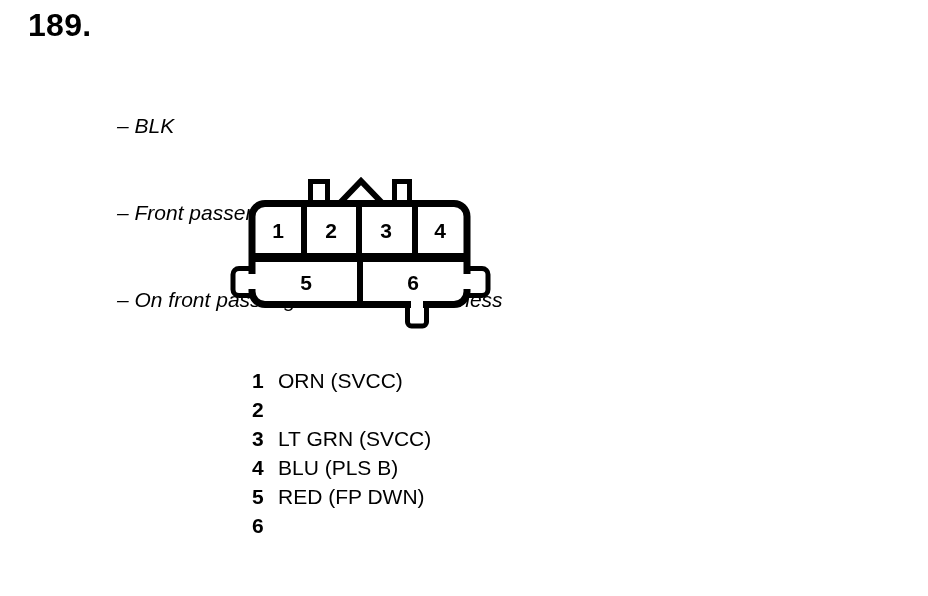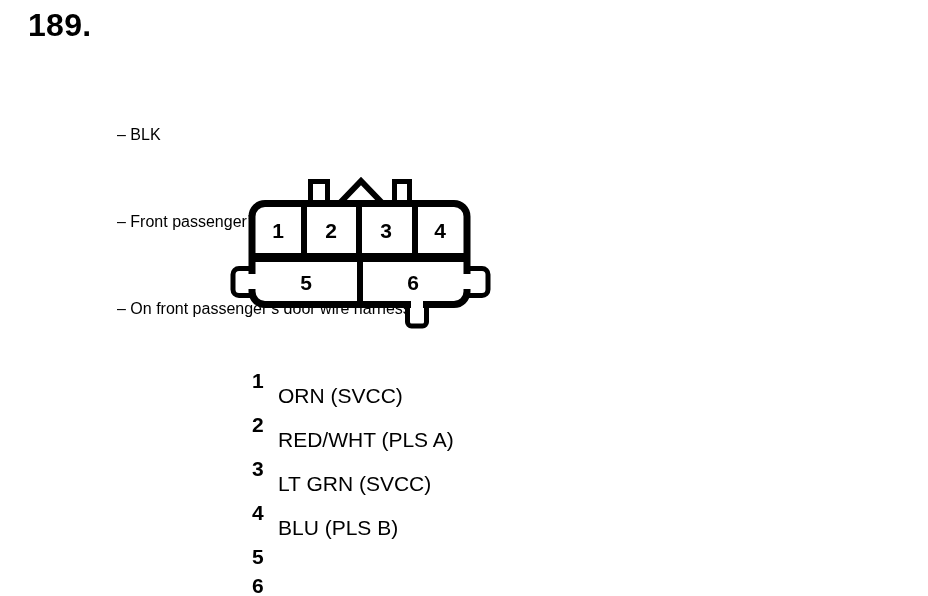--- a/index.html
+++ b/index.html
@@ -19,24 +19,25 @@
     display: flex;
     font-size: 32px;
     font-weight: bold;
     line-height: 34px;
     letter-spacing: 0.3px;
     white-space: nowrap;
   }
   .notes {
     position: absolute;
     left: 117px;
-    top: 62px;
-    font-size: 16px;
+    top: 53px;
+    font-size: 21px;
     line-height: 29px;
     white-space: pre;
+    font-style: italic;
   }
   .connector-wrap {
     position: absolute;
     left: 225px;
     top: 172px;
     width: 280px;
     height: 168px;
   }
   .connector-wrap svg { display: block; }
   .connector-wrap text {
@@ -52,21 +53,21 @@
     font-size: 21px;
     line-height: 29px;
   }
   .pin-row { display: flex; }
   .pin-num {
     display: inline-block;
     width: 26px;
     font-weight: bold;
     flex: 0 0 26px;
   }
-  .pin-desc { white-space: nowrap; margin-top: 15px; }
+  .pin-desc { white-space: nowrap; }
 </style>
 </head>
 <body>
 
 <div class="page">
 
   <div class="title-row">
     <span>189.</span>
   </div>
 
@@ -109,31 +110,31 @@
     </svg>
   </div>
 
   <div class="pin-list">
     <div class="pin-row">
       <span class="pin-num">1</span>
       <span class="pin-desc">ORN (SVCC)</span>
     </div>
     <div class="pin-row">
       <span class="pin-num">2</span>
-      <span class="pin-desc">RED/WHT (PLS A)</span>
     </div>
     <div class="pin-row">
       <span class="pin-num">3</span>
       <span class="pin-desc">LT GRN (SVCC)</span>
     </div>
     <div class="pin-row">
       <span class="pin-num">4</span>
       <span class="pin-desc">BLU (PLS B)</span>
     </div>
     <div class="pin-row">
       <span class="pin-num">5</span>
+      <span class="pin-desc">RED (FP DWN)</span>
     </div>
     <div class="pin-row">
       <span class="pin-num">6</span>
     </div>
   </div>
 
 </div>
 
 </body></html>

